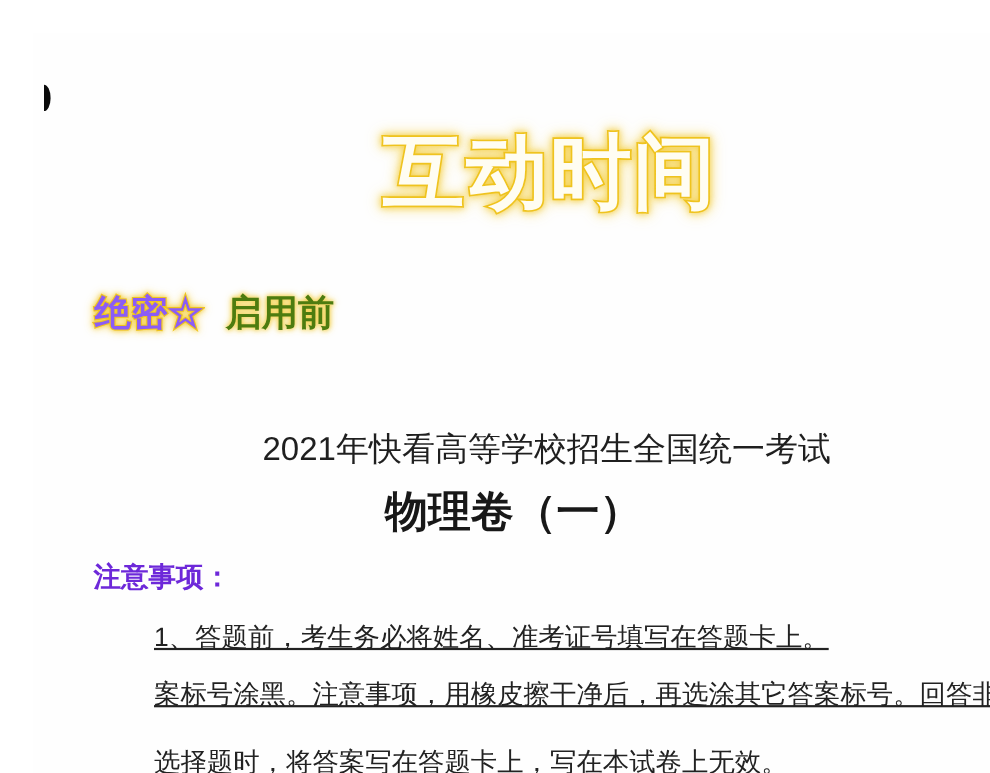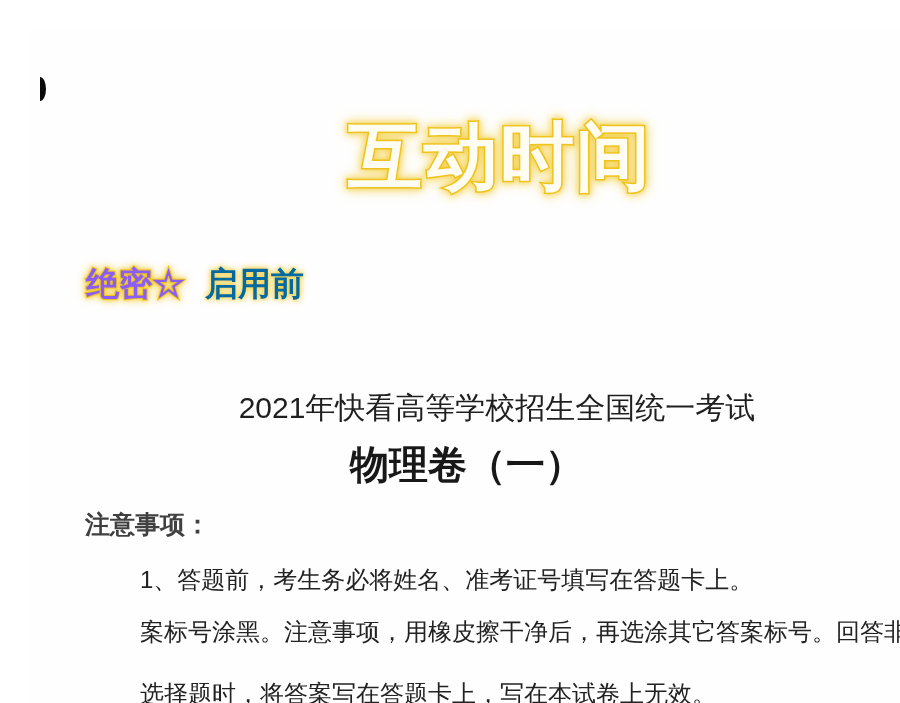--- a/index.html
+++ b/index.html
@@ -57,21 +57,21 @@
     font-weight: 700;
     white-space: nowrap;
   }
   .classification .secret {
     color: #8b5cf6;
     -webkit-text-stroke: 2px #eec31f;
     paint-order: stroke fill;
     filter: drop-shadow(0 0 2px #f2cc43) drop-shadow(0 0 4px rgba(247, 220, 110, 0.9));
   }
   .classification .before-use {
-    color: #0369a1;
+    color: #4d7c0f;
     filter: drop-shadow(0 0 2px #f2ce4a) drop-shadow(0 0 3px rgba(246, 217, 100, 0.95));
   }
 
   .exam-title {
     position: absolute;
     top: 348px;
     left: 0;
     right: 0;
     text-align: center;
     transform: translateX(17px);
@@ -93,35 +93,36 @@
     color: #181818;
     white-space: nowrap;
   }
 
   .notes-heading {
     position: absolute;
     left: 45px;
     top: 468px;
     font-size: 25px;
     font-weight: 700;
-    color: #404040;
+    color: #6d28d9;
     white-space: nowrap;
   }
 
   .note-block {
     position: absolute;
     left: 90px;
     right: 20px;
     color: #222222;
     font-size: 24px;
     font-weight: 400;
   }
   .note-block .note-line {
     line-height: 52px;
     white-space: nowrap;
+    text-decoration: underline;
   }
   .note-item-1 { top: 504px; }
   .note-item-2 { top: 556px; }
 </style>
 </head>
 <body>
 
 <div class="page">
 
   <span class="corner-mark"></span>

